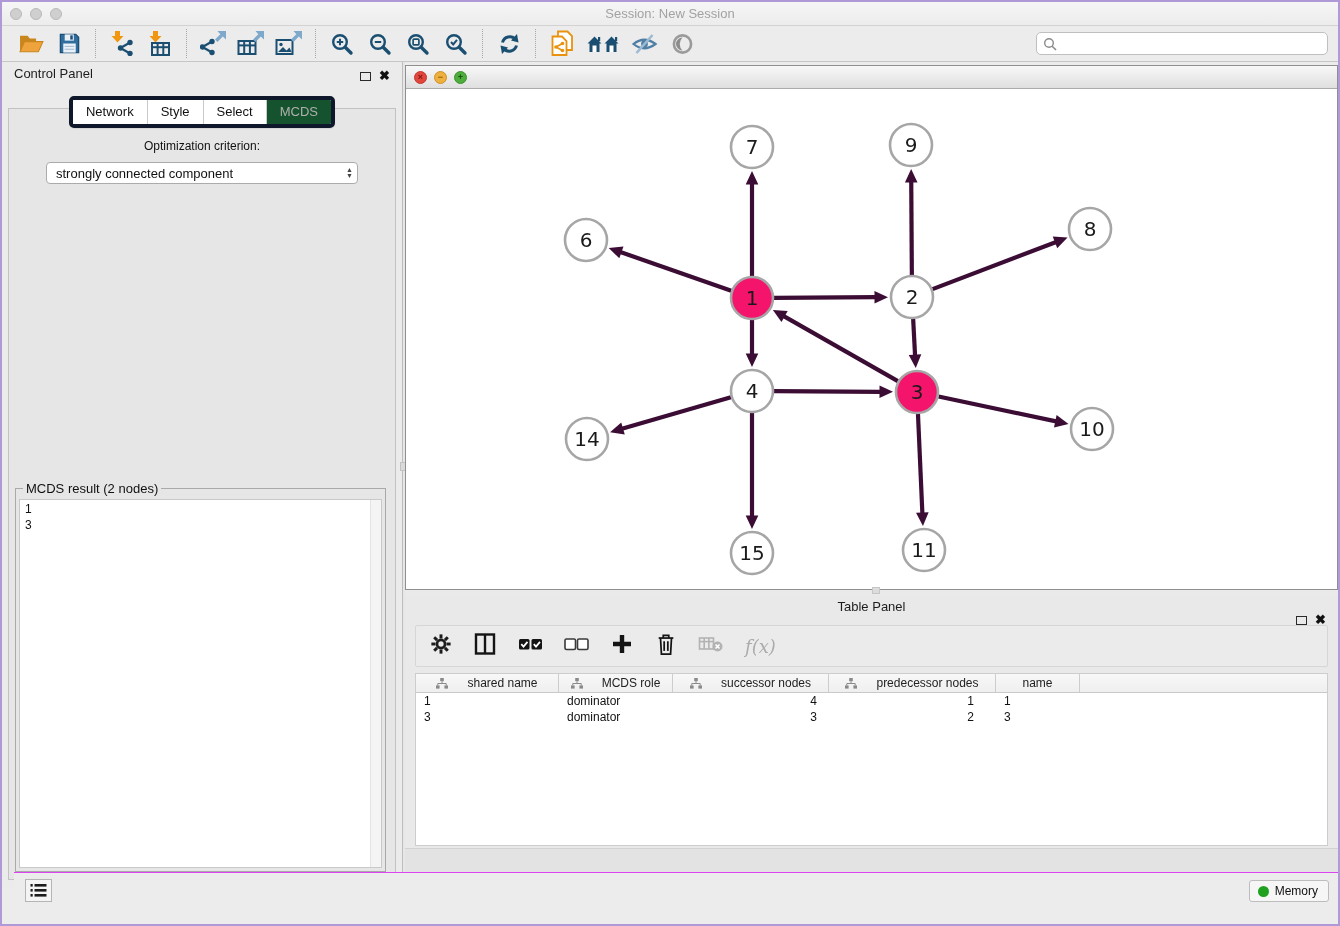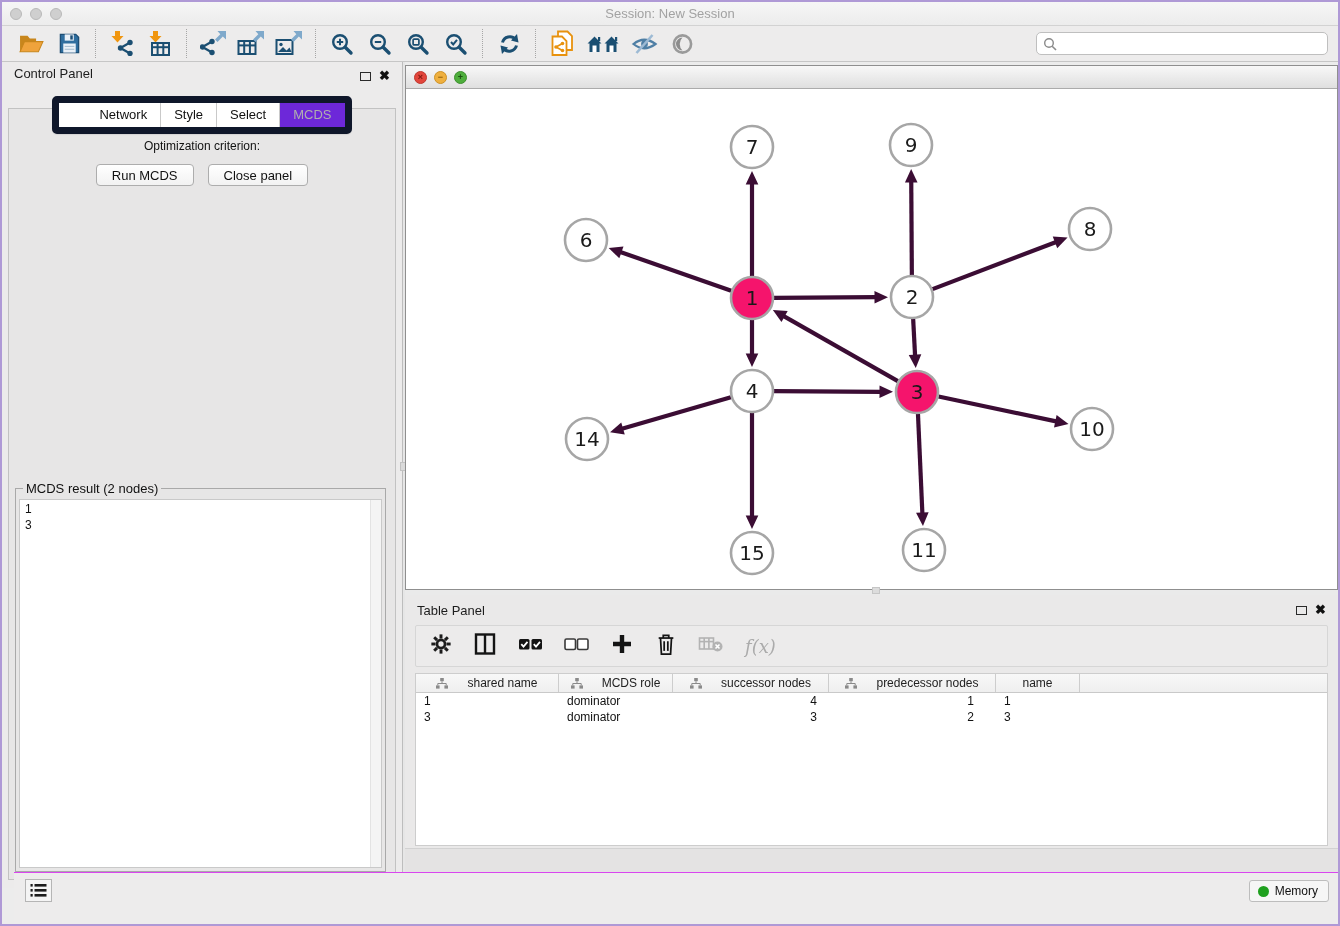--- a/index.html
+++ b/index.html
@@ -26,24 +26,24 @@
     border-radius:5px; display:flex; align-items:center; padding:0 6px; }
   .search-wrap input { border:none; outline:none; flex:1; font-size:12px; font-family:"Liberation Sans",sans-serif; background:transparent; margin-left:4px; }
 
   
   .control-panel { position:absolute; left:2px; top:62px; width:400px; bottom:38px; background:#ECEBEB; }
   .cp-header { height:24px; display:flex; padding:4px 12px 0 12px; font-size:13px; color:#1d1d1d; }
   .panel-icons { margin-left:auto; display:flex; align-items:center; gap:8px; }
   .float-icon { width:11px; height:9px; border:1.6px solid #2a2a2a; display:inline-block; }
   .close-x { font-size:13px; font-weight:bold; color:#111; line-height:12px; }
   .cp-tabs { position:absolute; top:34px; left:0; right:0; display:flex; justify-content:center; z-index:3; }
-  .tab-group { display:inline-flex; border:7px solid #0f172a; border-radius:5px; overflow:hidden; background:#fff; box-shadow:0 1px 1px rgba(0,0,0,0.08);padding-left:27px; }
+  .tab-group { display:inline-flex; border:4px solid #0f172a; border-radius:5px; overflow:hidden; background:#fff; box-shadow:0 1px 1px rgba(0,0,0,0.08); }
   .tab { padding:4px 13px 5px 13px; font-size:13px; color:#111; background:#fff; border-left:1px solid #C9C9C9; cursor:default; }
   .tab:first-child { border-left:none; }
-  .tab.active { background:#6d28d9; color:#AFAFAF; }
+  .tab.active { background:#14532d; color:#AFAFAF; }
   .cp-body { position:absolute; left:6px; right:6px; top:46px; bottom:8px; background:#E7E6E6; border:1px solid #C2C2C2; }
   .opt-label { text-align:center; margin-top:30px; font-size:12px; color:#111; }
   .criterion { margin:9px auto 0 auto; width:312px; height:22px; background:#fff; border:1px solid #ABABAB; border-radius:4px;
     display:flex; align-items:center; padding:0 4px 0 9px; font-size:13px; color:#111; }
   .stepper { margin-left:auto; display:flex; flex-direction:column; align-items:center; line-height:6px; font-size:7px; color:#444; }
   .btn-row { display:flex; justify-content:center; gap:14px; margin-top:11px; }
   .ui-btn { height:22px; padding:0 15px; background:linear-gradient(#FFFFFF,#F2F2F2); border:1px solid #ADADAD; border-radius:4px;
     font-size:13px; color:#111; display:flex; align-items:center; font-family:"Liberation Sans",sans-serif; }
   fieldset.result-box { position:absolute; left:6px; right:9px; top:372px; bottom:7px; border:1px solid #A9A9A9; padding:3px; }
   fieldset.result-box legend { font-size:13px; color:#111; margin-left:4px; padding:0 3px; }
@@ -64,21 +64,21 @@
   .tl { width:13px; height:13px; border-radius:50%; margin-right:7px; display:flex; align-items:center; justify-content:center;
     font-size:9px; font-weight:bold; line-height:1; }
   .tl-close { background:#E2463C; border:1px solid #BF372E; color:#7E1812; }
   .tl-min { background:#EFB03F; border:1px solid #CE9226; color:#8E5E0A; }
   .tl-max { background:#4EAE3C; border:1px solid #3D8F2E; color:#1C5212; }
   .nw-title { position:absolute; left:0; right:0; text-align:center; font-size:13px; color:#222; }
   .net-canvas { position:absolute; left:0; right:0; top:23px; bottom:0; background:#fff; }
 
   
   .table-panel { position:absolute; left:405px; right:2px; top:595px; bottom:38px; background:#EAE9E9; }
-  .tp-header { height:26px; display:flex; align-items:center; padding:4px 12px 0 12px; font-size:13px; color:#1d1d1d; }
+  .tp-header { height:26px; display:flex; align-items:center; padding:4px 12px 0 12px; font-size:13px; color:#1d1d1d;flex-direction:column; }
   .tp-toolbar { position:absolute; left:10px; right:10px; top:30px; height:42px; background:#ECEBEB;
     border:1px solid #D6D6D6; border-radius:2px; display:flex; align-items:center; gap:21px; padding:0 14px; }
   .fx-label { font-family:"DejaVu Serif", serif; font-style:italic; font-size:18px; color:#ABABAB; }
   .tp-table { position:absolute; left:10px; right:10px; top:78px; bottom:42px; background:#fff; border:1px solid #CDCDCD; overflow:hidden; }
   .t-headrow { display:flex; height:19px; background:linear-gradient(#F8F8F8,#EFEFEF); border-bottom:1px solid #C9C9C9; }
   .th { display:flex; align-items:center; justify-content:center; gap:19px; font-size:12px; color:#222;
     border-right:1px solid #CDCDCD; overflow:hidden; }
   .tr { display:flex; height:16px; }
   .td { font-size:12px; color:#111; padding:0 8px; overflow:hidden; line-height:16px; }
   .tp-footer-tabs { position:absolute; bottom:8px; left:0; right:0; display:flex; justify-content:center; }
@@ -276,23 +276,26 @@
     <div class="cp-tabs">
       <span class="tab-group">
         <span class="tab">Network</span>
         <span class="tab">Style</span>
         <span class="tab">Select</span>
         <span class="tab active">MCDS</span>
       </span>
     </div>
     <div class="cp-body">
       <div class="opt-label">Optimization criterion:</div>
-      <div class="btn-row">
-        <span class="ui-btn">Run MCDS</span>
-        <span class="ui-btn">Close panel</span>
+      <div class="criterion">
+        <span>strongly connected component</span>
+        <span class="stepper">
+            <span>▲</span>
+            <span>▼</span>
+          </span>
       </div>
       <fieldset class="result-box">
         <legend>MCDS result (2 nodes)</legend>
         <div class="result-area">
           <div id="result-lines">
               <div class="line">1</div>
               <div class="line">3</div>
             </div>
           <div class="result-scroll"></div>
         </div>

